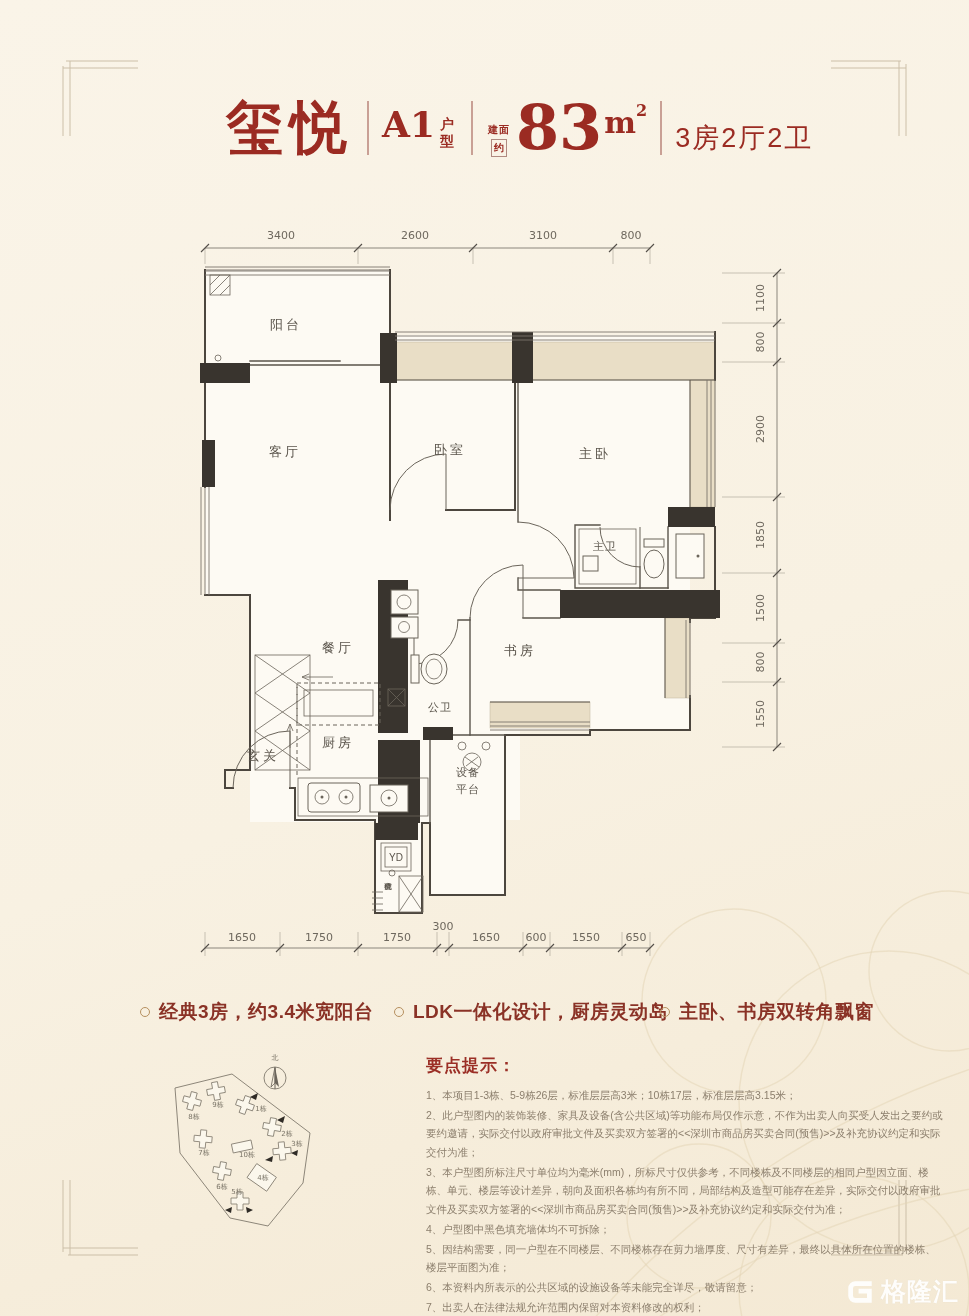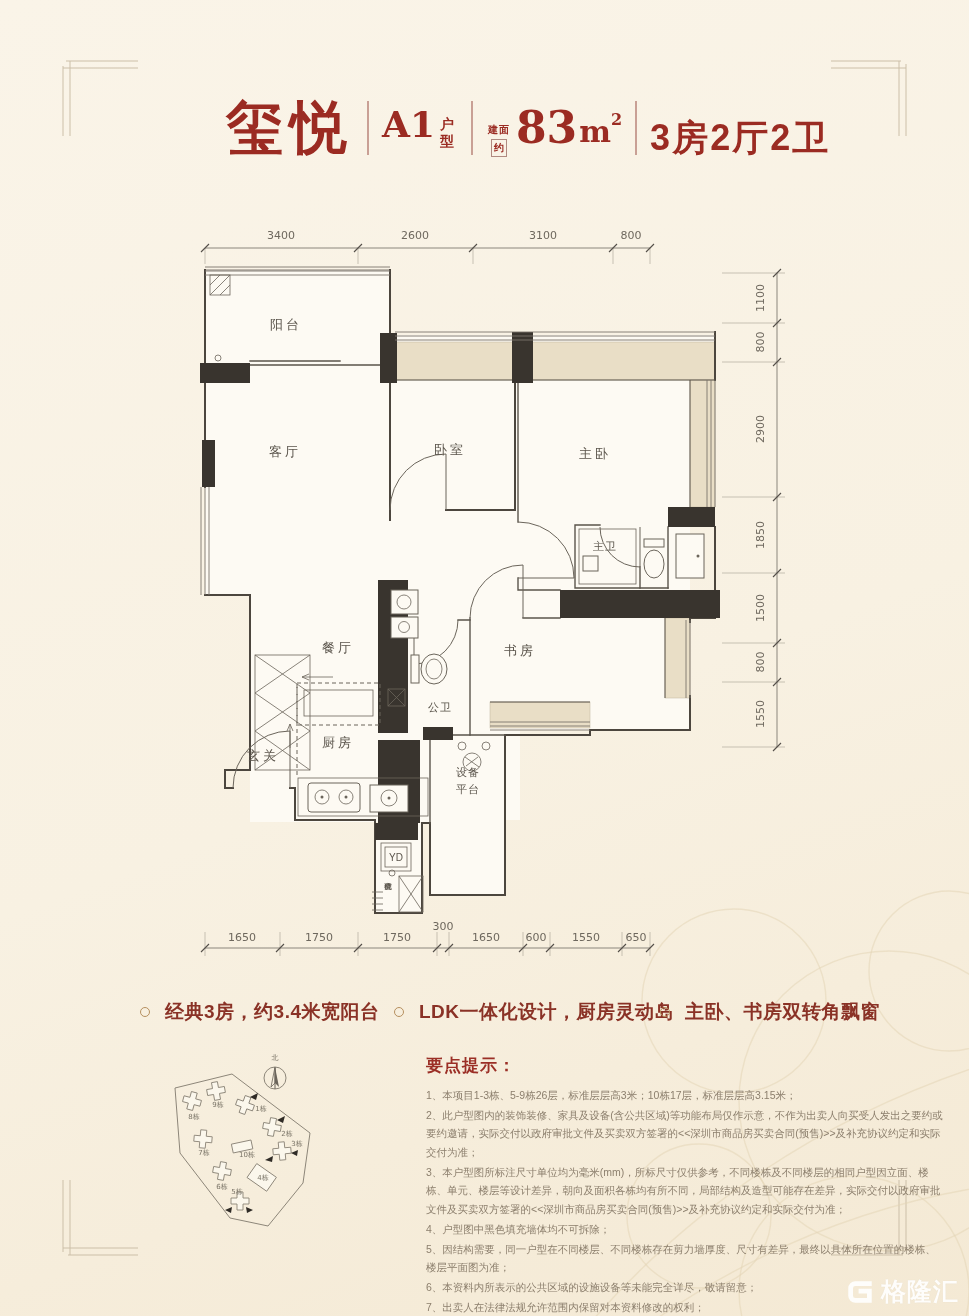--- a/index.html
+++ b/index.html
@@ -17,24 +17,24 @@
   .header{position:absolute;left:226px;top:86px;height:84px;display:flex;align-items:center;color:#9b2b22;}
   .h-project{font-family:"DejaVu Serif","Liberation Serif",serif;font-weight:700;font-size:57px;letter-spacing:7px;}
   .h-div{width:2px;height:54px;background:#c9a095;margin:0 13px;}
   .h-unit{display:flex;align-items:flex-start;}
   .h-unit-code{font-family:"DejaVu Serif","Liberation Serif",serif;font-weight:700;font-size:36px;line-height:1;}
   .h-unit-suffix{width:18px;font-size:14px;font-weight:700;line-height:1.25;margin:10px 0 0 5px;word-break:break-all;}
   .h-seal{display:flex;flex-direction:column;align-items:center;margin:24px 6px 0 2px;}
   .h-seal .t{font-size:10px;font-weight:700;letter-spacing:1px;}
   .h-seal .s{font-size:10px;font-weight:700;border:1px solid #b08a80;padding:1px 2px;margin-top:2px;}
   .h-area{display:flex;align-items:flex-start;}
-  .h-area-val{font-family:"DejaVu Serif","Liberation Serif",serif;font-weight:700;font-size:44px;line-height:1;}
+  .h-area-val{font-family:"DejaVu Serif","Liberation Serif",serif;font-weight:700;font-size:62px;line-height:1;}
   .h-area-unit{font-family:"DejaVu Serif","Liberation Serif",serif;font-weight:700;font-size:30px;margin:8px 0 0 2px;}
   .h-area-sup{font-family:"DejaVu Serif","Liberation Serif",serif;font-weight:700;font-size:16px;margin-top:4px;}
-  .h-rooms{font-size:36px;font-weight:700;letter-spacing:2px;margin-top:20px;}
+  .h-rooms{font-size:27px;font-weight:400;letter-spacing:2px;margin-top:20px;}
   
   .plansvg{position:absolute;left:150px;top:190px;}
   .wall{stroke:#4c463e;stroke-width:2;fill:none;stroke-linecap:square;}
   .wall-thin{stroke:#5a544b;stroke-width:1.4;fill:none;stroke-linecap:square;}
   .wall-x{stroke:#5a544b;stroke-width:1;fill:none;}
   .blk{fill:#39342e;stroke:none;}
   .tan{fill:#e9dec6;stroke:#c0b59c;stroke-width:0.5;}
   .floor{fill:#fdfaf3;stroke:none;}
   .win{stroke:#7a756b;stroke-width:0.9;fill:none;}
   .fix{stroke:#6b655b;stroke-width:1;fill:#fdfaf3;}
@@ -43,21 +43,21 @@
   .dash{stroke:#6b655b;stroke-width:1;fill:none;stroke-dasharray:4 3;}
   .dim{stroke:#8b867c;stroke-width:1;fill:none;}
   .dimext{stroke:#b3ac9e;stroke-width:0.7;fill:none;}
   .tick{stroke:#55504a;stroke-width:1.1;}
   .dimtxt{fill:#6e685e;font-size:11px;font-family:"DejaVu Sans",sans-serif;text-anchor:middle;}
   .lbl{fill:#5a544b;font-size:13px;letter-spacing:3px;text-anchor:middle;}
   .lbl-s{font-size:11px;letter-spacing:1px;}
   .lbl-xs{font-size:10px;letter-spacing:0;}
   .vtext{writing-mode:vertical-rl;text-orientation:upright;font-size:7.5px;fill:#5a544b;letter-spacing:0;}
   
-  .feature{position:absolute;top:999px;display:flex;align-items:center;gap:15px;color:#8a3226;font-weight:700;font-size:19px;letter-spacing:0.5px;}
+  .feature{position:absolute;top:999px;display:flex;align-items:center;gap:9px;color:#8a3226;font-weight:700;font-size:19px;letter-spacing:0.5px;}
   .feature .dot{width:8px;height:8px;border:1.6px solid #b6905f;border-radius:50%;flex:none;}
   
   .notes{position:absolute;left:426px;top:1054px;width:520px;}
   .notes h3{margin:0 0 9px 0;font-size:17px;color:#9b2f26;letter-spacing:1px;}
   .note-item{font-size:10.5px;line-height:1.78;color:#8c7f6d;margin-bottom:1px;}
   
   .siteplan{position:absolute;left:150px;top:1043px;}
   .sp{stroke:#8d8679;stroke-width:1;fill:none;}
   .sp-b{stroke:#8d8679;stroke-width:0.9;fill:#fbf7ec;}
   .sp-t{fill:#7a7467;font-size:7px;text-anchor:middle;font-family:"DejaVu Sans",sans-serif;}

